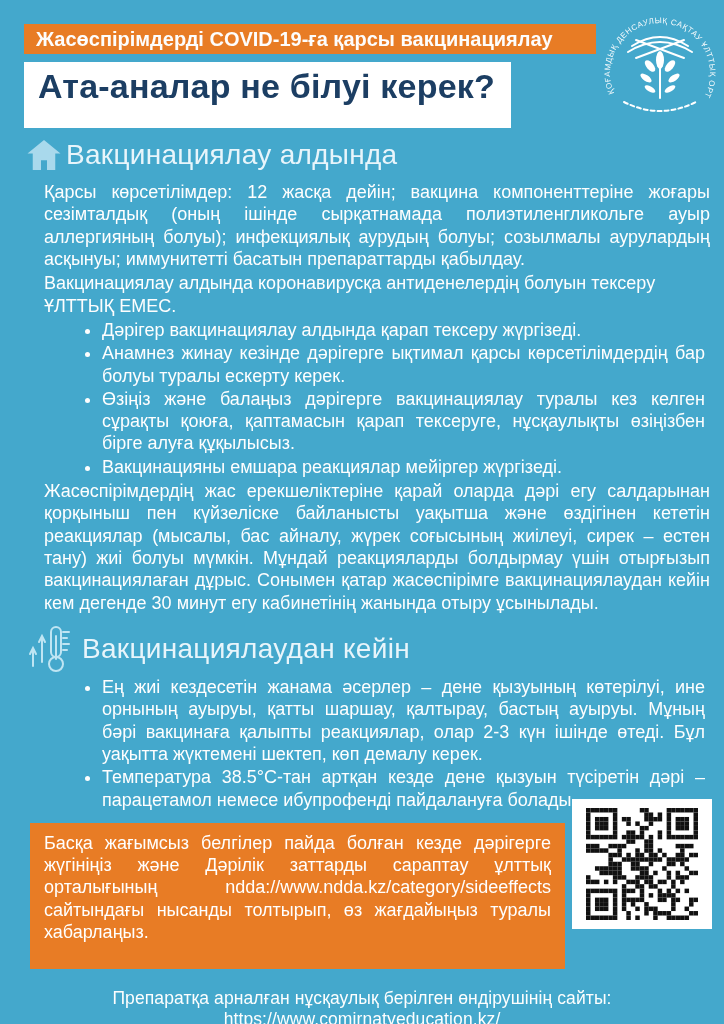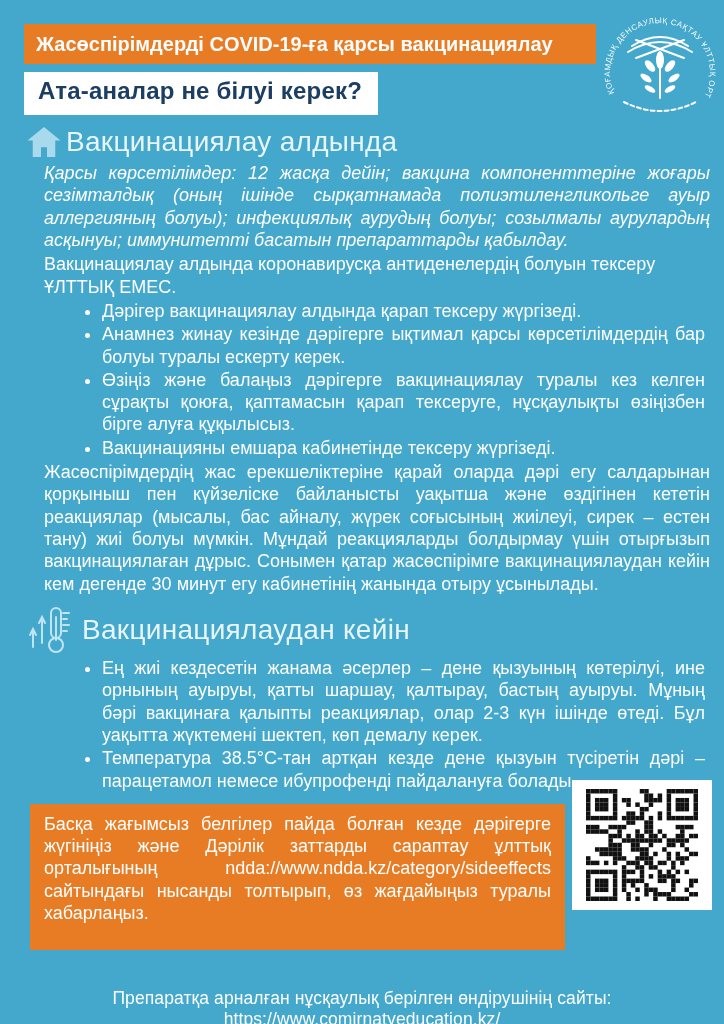--- a/index.html
+++ b/index.html
@@ -4,40 +4,40 @@
 <style>
   html,body{margin:0;padding:0;background:#44A8CC;}
   .page{
     position:relative;width:724px;height:1024px;overflow:hidden;
     background:#44A8CC;
     font-family:"Liberation Sans","DejaVu Sans",sans-serif;
     color:#FFFFFF;
   }
   
   .banner{
-    margin:24px 0 0 24px;width:572px;height:40px;box-sizing:border-box;
+    margin:24px 0 0 24px;width:572px;height:30px;box-sizing:border-box;
     background:#E87C25;display:flex;align-items:center;padding:0 12px;
     font-size:20px;font-weight:600;color:#FDFDFD;white-space:nowrap;
   }
   .title-card{
     display:inline-block;margin:8px 0 0 24px;background:#FFFFFF;
-    padding:5px 16px 10px 14px;
-    font-size:24px;font-weight:700;color:#1C3E63;letter-spacing:.2px;
+    padding:5px 16px 22px 14px;
+    font-size:34px;font-weight:700;color:#1C3E63;letter-spacing:.2px;
   }
   .org-logo{position:absolute;top:10px;right:4px;width:120px;height:120px;}
   
   .sec-head{display:flex;align-items:center;gap:4px;margin:10px 14px 2px 26px;}
   .sec-head .icon{flex:0 0 auto;display:flex;align-items:center;justify-content:center;}
   .sec-title{font-size:28px;font-weight:400;color:#E8F5FB;letter-spacing:.3px;}
   
   .para{
     margin:2px 14px 0 44px;font-size:18px;line-height:1.24;
     text-align:justify;color:#FEFEFE;
   }
-  .contra{font-style:italic;margin-top:3px;}
+  .contra{margin-top:9px;}
   .note{margin-top:2px;text-align:left;}
   ul.blist{
     margin:2px 14px 0 86px;padding-left:16px;list-style:disc outside;
   }
   ul.blist li{
     font-size:18px;line-height:1.24;text-align:justify;color:#FEFEFE;
     margin:0 5px 1px 0;
   }
   
   .alert-row{position:relative;margin:12px 12px 0 30px;height:132px;}
@@ -114,21 +114,21 @@
     <div class="para contra">Қарсы көрсетілімдер: 12 жасқа дейін; вакцина компоненттеріне жоғары сезімталдық (оның ішінде сырқатнамада полиэтиленгликольге ауыр аллергияның болуы); инфекциялық аурудың болуы; созылмалы аурулардың асқынуы; иммунитетті басатын препараттарды қабылдау.</div>
     <div class="para note">Вакцинациялау алдында коронавирусқа антиденелердің болуын тексеру ҰЛТТЫҚ ЕМЕС.</div>
   </div>
 
   
   <div class="section">
     <ul class="blist">
       <li>Дәрігер вакцинациялау алдында қарап тексеру жүргізеді.</li>
       <li>Анамнез жинау кезінде дәрігерге ықтимал қарсы көрсетілімдердің бар болуы туралы ескерту керек.</li>
       <li>Өзіңіз және балаңыз дәрігерге вакцинациялау туралы кез келген сұрақты қоюға, қаптамасын қарап тексеруге, нұсқаулықты өзіңізбен бірге алуға құқылысыз.</li>
-      <li>Вакцинацияны емшара кабинетінде тексеру жүргізеді.</li>
+      <li>Вакцинацияны емшара реакциялар мейіргер жүргізеді.</li>
     </ul>
     <div class="para">Жасөспірімдердің жас ерекшеліктеріне қарай оларда дәрі егу салдарынан қорқыныш пен күйзеліске байланысты уақытша және өздігінен кететін реакциялар (мысалы, бас айналу, жүрек соғысының жиілеуі, сирек – естен тану) жиі болуы мүмкін. Мұндай реакцияларды болдырмау үшін отырғызып вакцинациялаған дұрыс. Сонымен қатар жасөспірімге вакцинациялаудан кейін кем дегенде 30 минут егу кабинетінің жанында отыру ұсынылады.</div>
   </div>
 
   
   <div class="section">
     <div class="sec-head">
       <span class="icon">
         <svg width="52" height="50" viewBox="0 0 52 50">
           <g stroke="#BFE5F3" stroke-width="2" fill="none" stroke-linecap="round">

